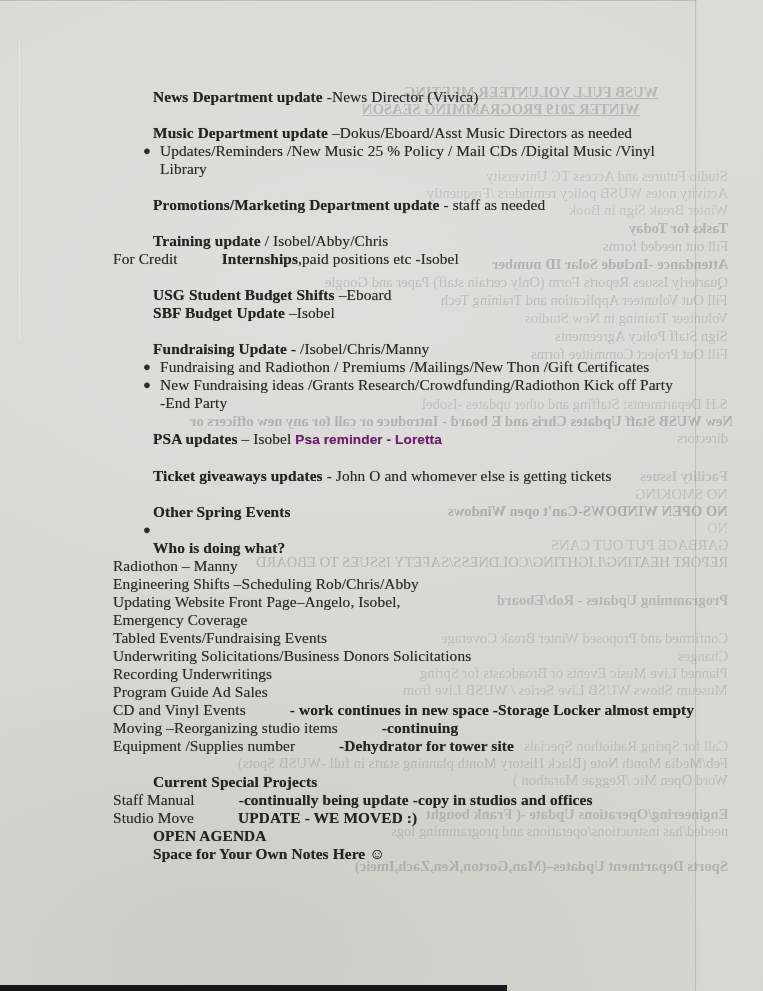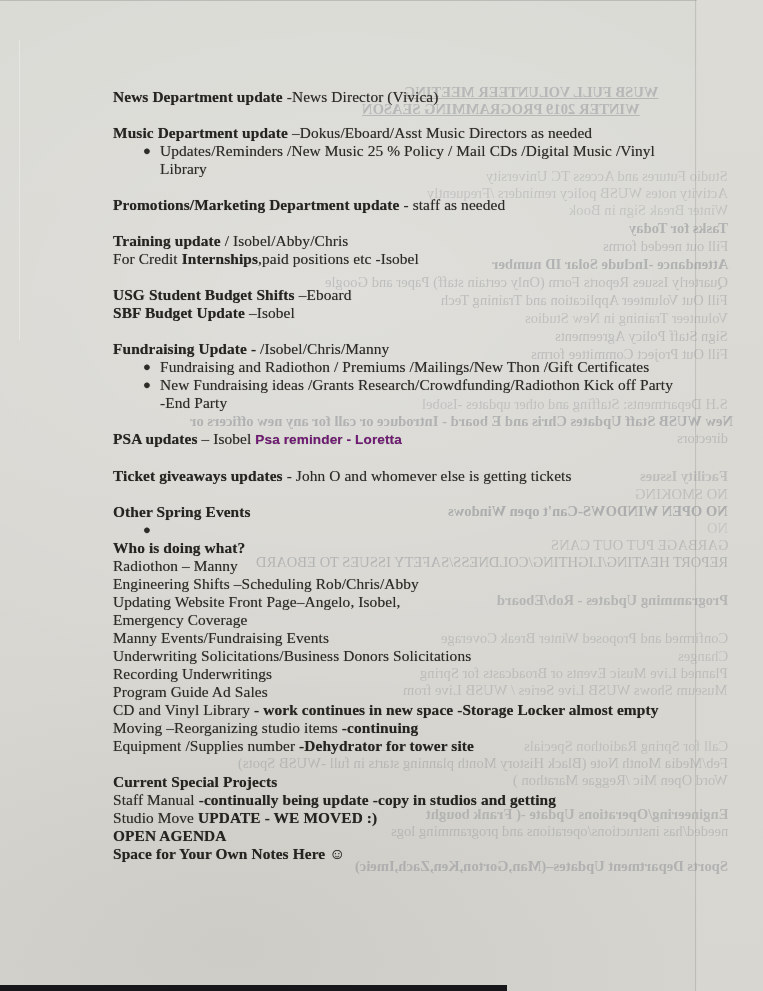--- a/index.html
+++ b/index.html
@@ -50,21 +50,21 @@
   .line {
     font-size:15.4px; line-height:18px; min-height:18px;
     white-space:nowrap;
     letter-spacing:0.1px;
     text-shadow:0 0 0.7px rgba(52,50,44,0.55);
   }
   .line.gap { margin-top:18px; }
   .line.b1 { padding-left:47px; position:relative; }
   .line.b1 .dot { position:absolute; left:30px; top:0; font-size:13px; }
   .line.bc { padding-left:47px; }
-  .seg-b { font-weight:bold; color:#262420; }
+  .seg-b { font-weight:bold; color:#262420;margin-left:40px; }
   .seg-s { font-family:"Liberation Sans", sans-serif; font-weight:600; font-size:13.6px; color:#701a75; }
 </style>
 </head>
 <body>
 
 <div class="page"></div>
 <div class="top-hairline"></div>
 <div class="left-crease"></div>
 <div class="right-strip"></div>
 <div class="page-edge-line"></div>
@@ -119,26 +119,26 @@
     <div class="line bc"><span class="seg-r">-End Party</span></div>
     <div class="line p gap"><span class="seg-b">PSA updates </span><span class="seg-r">– Isobel </span><span class="seg-s">Psa reminder - Loretta</span></div>
     <div class="line p gap"><span class="seg-b">Ticket giveaways updates </span><span class="seg-r">- John O and whomever else is getting tickets</span></div>
     <div class="line p gap"><span class="seg-b">Other Spring Events</span></div>
     <div class="line b1"><span class="dot">●</span></div>
     <div class="line p"><span class="seg-b">Who is doing what?</span></div>
     <div class="line p"><span class="seg-r">Radiothon – Manny</span></div>
     <div class="line p"><span class="seg-r">Engineering Shifts –Scheduling Rob/Chris/Abby</span></div>
     <div class="line p"><span class="seg-r">Updating Website Front Page–Angelo, Isobel,</span></div>
     <div class="line p"><span class="seg-r">Emergency Coverage</span></div>
-    <div class="line p"><span class="seg-r">Manny Events/Fundraising Events</span></div>
+    <div class="line p"><span class="seg-r">Tabled Events/Fundraising Events</span></div>
     <div class="line p"><span class="seg-r">Underwriting Solicitations/Business Donors Solicitations</span></div>
     <div class="line p"><span class="seg-r">Recording Underwritings</span></div>
     <div class="line p"><span class="seg-r">Program Guide Ad Sales</span></div>
-    <div class="line p"><span class="seg-r">CD and Vinyl Library  </span><span class="seg-b">- work continues in new space -Storage Locker almost empty</span></div>
+    <div class="line p"><span class="seg-r">CD and Vinyl Events  </span><span class="seg-b">- work continues in new space -Storage Locker almost empty</span></div>
     <div class="line p"><span class="seg-r">Moving –Reorganizing studio items </span><span class="seg-b">-continuing</span></div>
     <div class="line p"><span class="seg-r">Equipment /Supplies number </span><span class="seg-b">-Dehydrator for tower site</span></div>
     <div class="line p gap"><span class="seg-b">Current Special Projects</span></div>
-    <div class="line p"><span class="seg-r">Staff Manual  </span><span class="seg-b">-continually being update -copy in studios and getting</span></div>
+    <div class="line p"><span class="seg-r">Staff Manual  </span><span class="seg-b">-continually being update -copy in studios and offices</span></div>
     <div class="line p"><span class="seg-r">Studio Move </span><span class="seg-b">UPDATE - WE MOVED :)</span></div>
     <div class="line p"><span class="seg-b">OPEN AGENDA</span></div>
     <div class="line p"><span class="seg-b">Space for Your Own Notes Here ☺</span></div>
   </div>
 <div class="bottom-bar"></div>
 
 </body></html>

